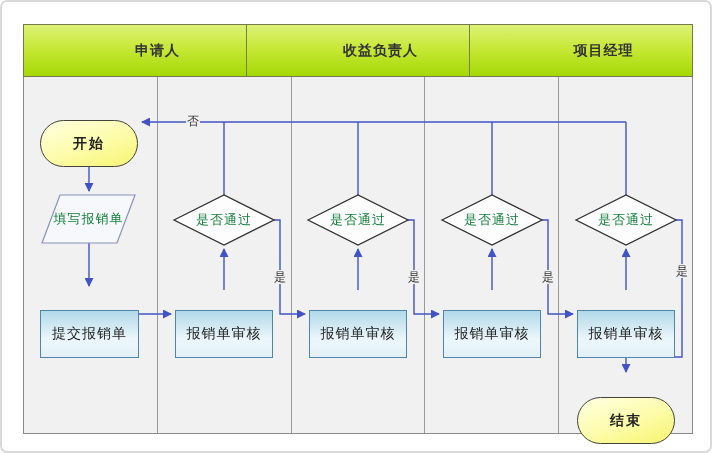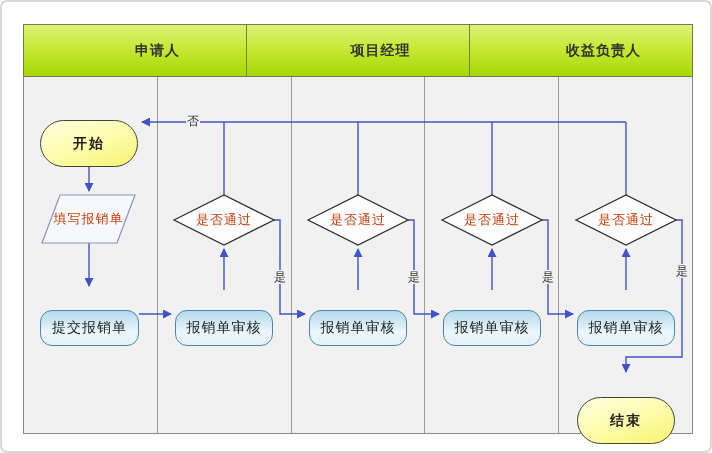--- a/index.html
+++ b/index.html
@@ -20,38 +20,38 @@
   .body-cell{flex:1;border-right:1px solid #9a9a9a;box-sizing:border-box;}
   .body-cell:last-child{border-right:none;}
   
   svg.overlay{position:absolute;left:0;top:0;width:712px;height:453px;pointer-events:none;}
   
   .node{position:absolute;display:flex;align-items:center;justify-content:center;
         box-sizing:border-box;font-size:14px;color:#222;margin-top:20px;}
   .stadium{width:98px;height:47px;border-radius:24px;border:1.4px solid #44443a;
            background:linear-gradient(160deg,#ffffe2 0%,#fdfca8 55%,#f7f470 100%);
            font-weight:600;letter-spacing:2px;}
-  .process{width:98px;height:36px;border:1.4px solid #4e86ab;border-radius:12px;
+  .process{width:98px;height:48px;border:1.4px solid #4e86ab;border-radius:0;
            background:linear-gradient(180deg,#b2d9e9 0%,#ecf7fb 62%,#e2f1f7 100%);
            letter-spacing:1px;font-family:Liberation Serif, serif;}
   .ghost-label{position:absolute;display:flex;align-items:center;justify-content:center;
-               font-size:13px;color:#c2410c;letter-spacing:1px;}
+               font-size:13px;color:#15803d;letter-spacing:1px;}
   .edge-label{position:absolute;font-size:12px;color:#333;background:#f1f1f1;
               padding:0 1px;line-height:14px;}
 </style>
 </head>
 <body>
 
 <div class="canvas">
 
   <div class="sl-table">
     <div class="sl-header">
       <div class="hdr-cell">申请人</div>
+      <div class="hdr-cell">收益负责人</div>
       <div class="hdr-cell">项目经理</div>
-      <div class="hdr-cell">收益负责人</div>
     </div>
     <div class="sl-body">
       <div class="body-cell"></div>
       <div class="body-cell"></div>
       <div class="body-cell"></div>
       <div class="body-cell"></div>
       <div class="body-cell"></div>
     </div>
   </div>
 

